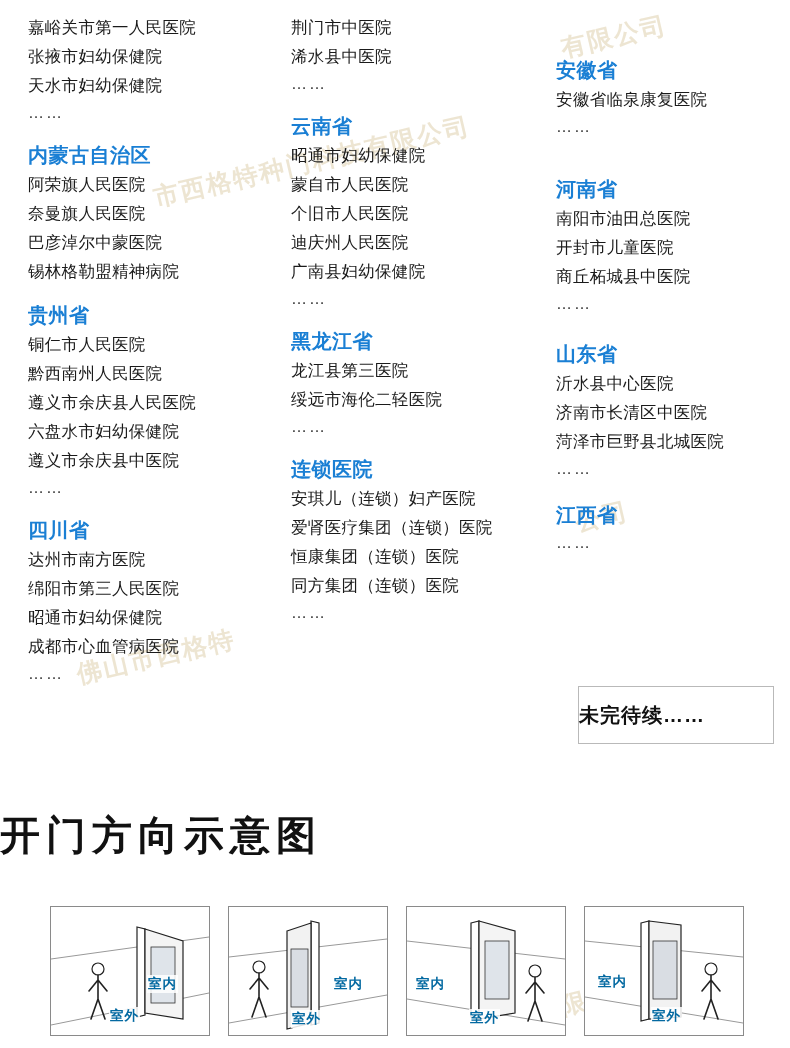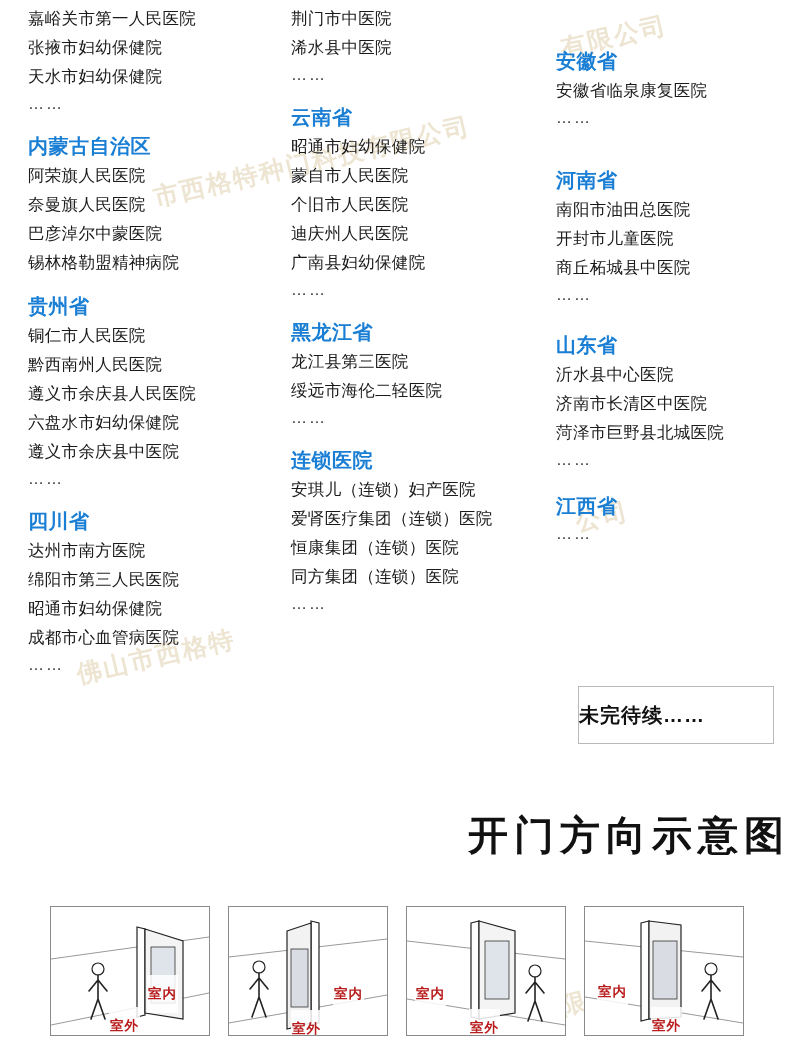--- a/index.html
+++ b/index.html
@@ -35,21 +35,21 @@
   .wm3 { left: 575px; top: 500px; }
   .wm4 { left:  75px; top: 640px; }
   .wm5 { left: 480px; top: 990px; }
 
   
   .columns {
     position: absolute;
     left: 0; top: 0;
     width: 790px;
     height: 775px;
-    padding: 8px 16px;
+    padding: 17px 16px;
     display: flex;
     gap: 0;
   }
   .col { position: relative; }
   .col1 { width: 280px; padding-left: 12px; }
   .col2 { width: 270px; }
   .col3 { width: 222px; }
 
   .grp { margin-bottom: 14px; }
   .grp-title {
@@ -95,27 +95,26 @@
     color: #111;
     letter-spacing: 1px;
   }
 
   
   .section-title {
     position: absolute;
     left: 0;
     top: 808px;
     width: 790px;
-    text-align: right;
+    text-align: left;
     font-size: 40px;
     font-weight: bold;
     color: #111;
     letter-spacing: 6px;
     font-family: "DejaVu Sans", "Liberation Sans", sans-serif;
-    padding-left: 12px;
   }
 
   
   .diagrams {
     position: absolute;
     left: 50px;
     top: 906px;
     width: 700px;
     display: flex;
     gap: 18px;
@@ -126,24 +125,24 @@
     border: 1px solid #8a8a8a;
     background: #fff;
     position: relative;
     overflow: hidden;
   }
   .diagram svg { display: block; }
   .dlabel {
     position: absolute;
     font-size: 13.5px;
     font-weight: bold;
-    color: #b91c1c;
+    color: #0369a1;
     letter-spacing: 1px;
     background: rgba(255,255,255,0.85);
-    padding: 10px 1px;
+    padding: 0 1px;
   }
 </style>
 </head>
 <body>
 
 <div id="page">
 
   <div class="wm wm1">市西格特种门科技有限公司</div>
   <div class="wm wm2">有限公司</div>
   <div class="wm wm3">公司</div>

